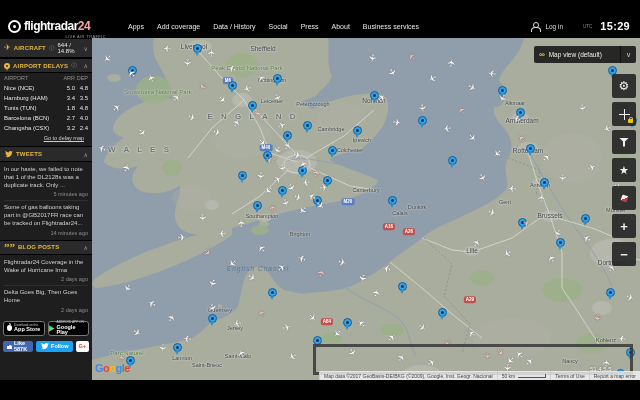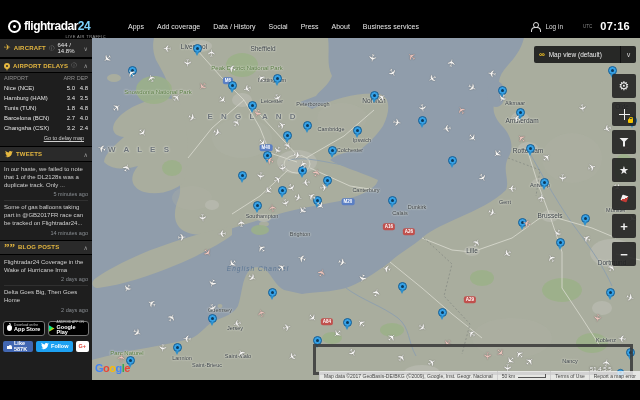--- a/index.html
+++ b/index.html
@@ -6,21 +6,21 @@
   *{box-sizing:border-box;}
   .screen{position:relative;width:640px;height:400px;background:#000;overflow:hidden;
     font-family:"Liberation Sans",sans-serif;-webkit-font-smoothing:antialiased;}
 
   
   .header{position:absolute;left:0;top:14px;width:640px;height:24px;background:#000;display:flex;align-items:center;}
   .logo{display:flex;align-items:center;margin-left:8px;width:96px;position:relative;}
   .radar-icon{width:13px;height:13px;border:2px solid #fff;border-radius:50%;position:relative;margin-right:3px;flex:none;}
   .radar-icon::after{content:'';position:absolute;left:3px;top:3px;width:3px;height:3px;background:#fff;border-radius:50%;}
   .brand{font-size:12px;font-weight:bold;color:#fff;letter-spacing:-0.5px;line-height:10px;}
-  .brand .yellow{color:#7dd3fc;}
+  .brand .yellow{color:#fca5a5;}
   .tagline{position:absolute;right:-2px;bottom:-6px;font-size:4px;color:#9a9a9a;letter-spacing:.4px;}
   .nav{display:flex;gap:13px;margin-left:24px;}
   .nav-item{font-size:7px;color:#e8e8e8;cursor:pointer;white-space:nowrap;}
   .header-right{position:absolute;right:10px;top:0;height:24px;display:flex;align-items:center;gap:6px;}
   .person{width:8px;height:8px;position:relative;}
   .person::before{content:'';position:absolute;left:2px;top:0;width:4px;height:4px;border:1px solid #ddd;border-radius:50%;}
   .person::after{content:'';position:absolute;left:0;top:5px;width:8px;height:4px;border:1px solid #ddd;border-bottom:none;border-radius:4px 4px 0 0;}
   .login{font-size:6.5px;color:#ddd;margin-right:14px;}
   .utc{font-size:4.5px;color:#8a8a8a;margin-right:2px;}
   .clock{font-size:11px;color:#fff;font-weight:bold;letter-spacing:.3px;}
@@ -149,21 +149,21 @@
         <div class="nav-item">Data / History</div>
         <div class="nav-item">Social</div>
         <div class="nav-item">Press</div>
         <div class="nav-item">About</div>
         <div class="nav-item">Business services</div>
       </div>
     <div class="header-right">
       <span class="person"></span>
       <span class="login">Log in</span>
       <span class="utc">UTC</span>
-      <span class="clock">07:16</span>
+      <span class="clock">15:29</span>
     </div>
   </div>
 
   <div class="sidebar">
 
     <div class="sec-head">
       <span class="plane-glyph">✈</span>
       <span class="sec-title">AIRCRAFT</span>
       <span class="info-i">ⓘ</span>
       <span class="value">644 / 14.8%</span>

